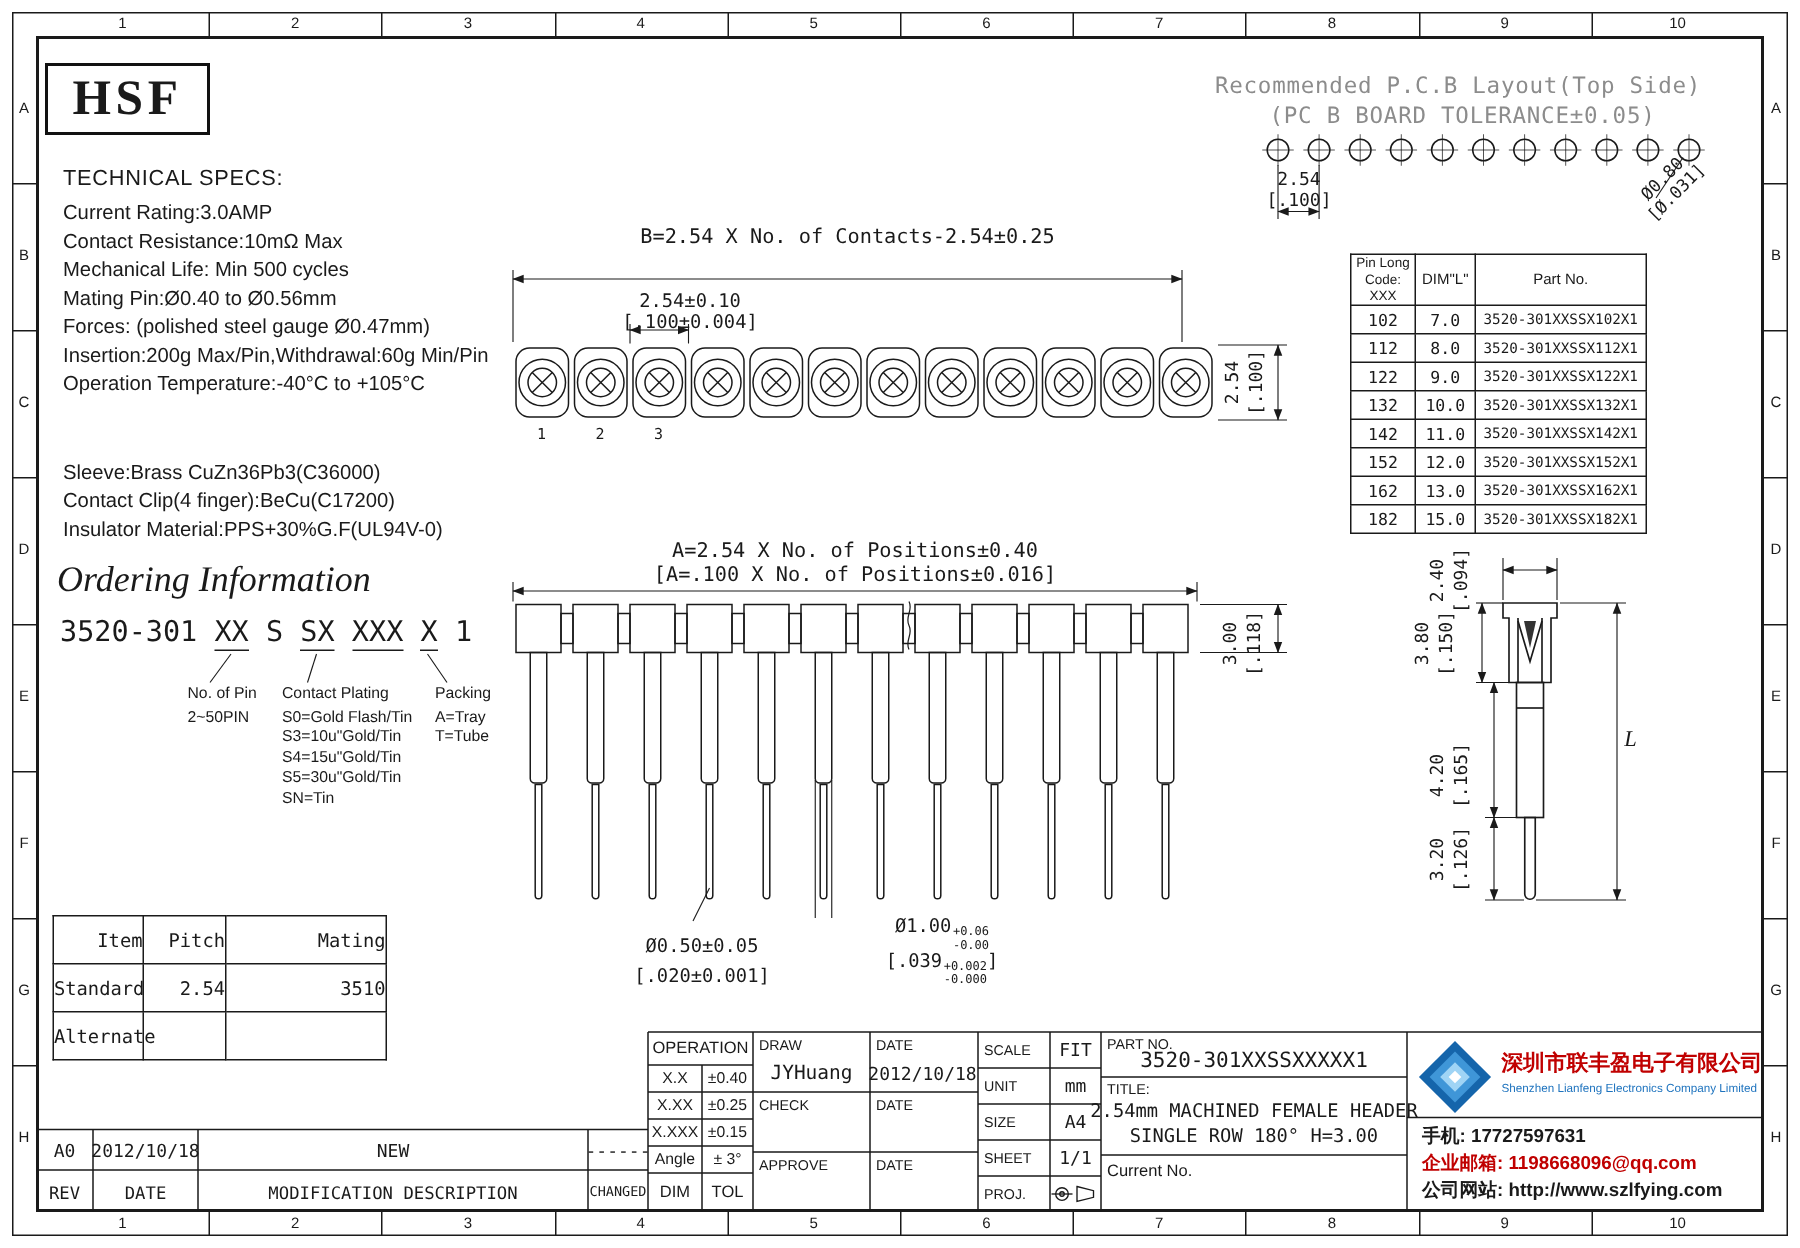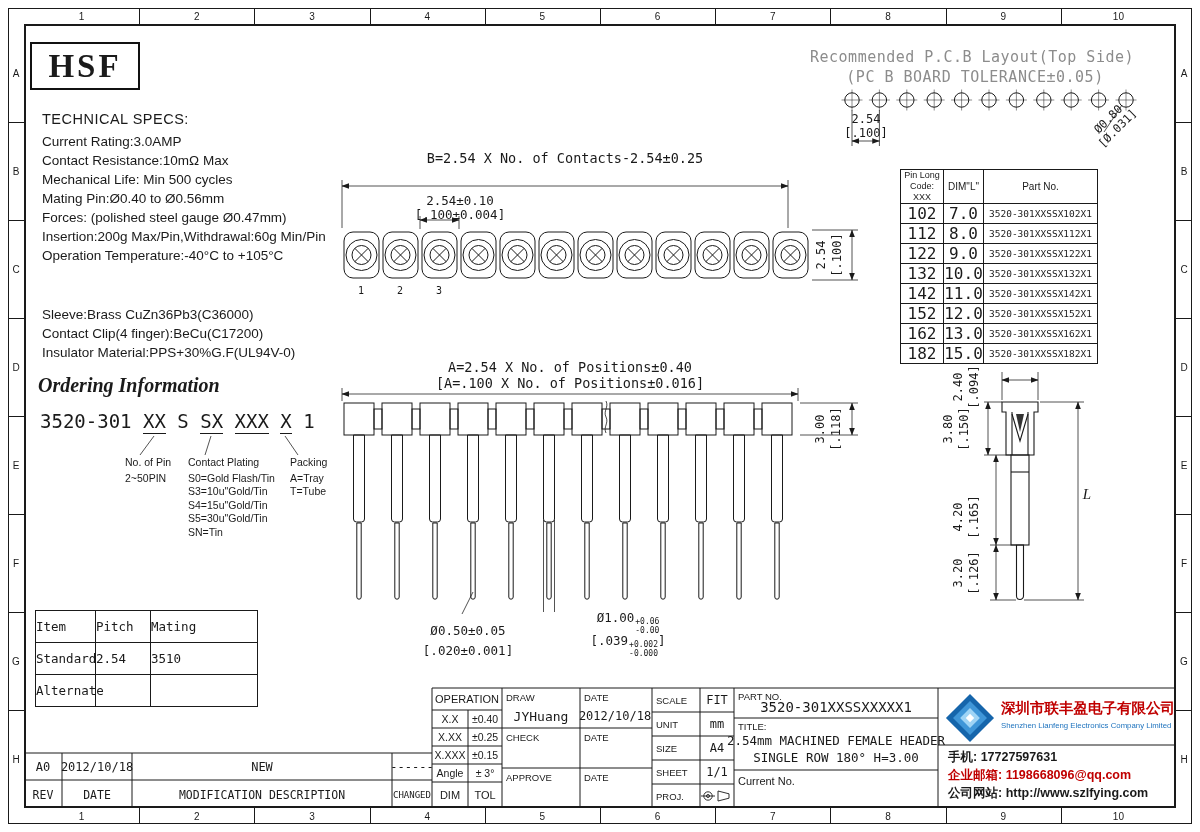--- a/index.html
+++ b/index.html
@@ -11,37 +11,37 @@
   .tick{position:absolute;background:#1a1a1a}
   .tick.v{width:1px;height:16px}
   .tick.h{width:16px;height:1px}
   #svg-layer{position:absolute;left:0;top:0;pointer-events:none}
   #svg-layer line,#svg-layer path,#svg-layer rect,#svg-layer circle{stroke:#1a1a1a;fill:none}
   #logo{position:absolute;left:30px;top:42px;width:110px;height:48px;border:2.5px solid #111;display:flex;align-items:center;justify-content:center;font-family:"Liberation Serif",serif;font-weight:bold;font-size:33px;letter-spacing:3px}
   .pcb-title{position:absolute;transform:translate(-50%,0);color:#8c8c8c;font-size:15px;white-space:nowrap;letter-spacing:.5px}
   #specs{position:absolute;left:42px;top:110px;font-family:"Liberation Sans",sans-serif;font-size:13.5px;line-height:19px}
   #specs .t{font-size:14.5px;margin-bottom:3px;letter-spacing:.5px}
   #materials{position:absolute;left:42px;top:305px;font-family:"Liberation Sans",sans-serif;font-size:13.5px;line-height:19px}
-  #ordering-title{position:absolute;left:38px;top:374px;font-family:"Liberation Serif",serif;font-style:italic;font-weight:bold;font-size:20px}
+  #ordering-title{position:absolute;left:38px;top:374px;font-family:"Liberation Serif",serif;font-style:italic;font-weight:normal;font-size:24px}
   #ordering-code{position:absolute;left:40px;top:410px;font-size:19px;white-space:pre}
   #ordering-code .u{border-bottom:1.5px solid #1a1a1a;padding-bottom:1px}
   .callout{position:absolute;top:456px;font-family:"Liberation Sans",sans-serif;font-size:10.5px;line-height:13.5px}
   .callout .co-title{margin-bottom:2px}
   .dim{position:absolute;transform:translate(-50%,-50%);font-size:12.5px;white-space:nowrap;text-align:center}
   .big{font-size:13.5px}
   .vdim{position:absolute;transform:translate(-50%,-50%) rotate(-90deg);font-size:12px;white-space:nowrap}
   .tolstack{display:inline-flex;flex-direction:column;font-size:8px;line-height:8.5px;text-align:left;vertical-align:-2px;margin-left:1px}
   #pin-table{position:absolute;left:900px;top:169px;width:197px;border-collapse:collapse;table-layout:fixed}
   #pin-table th,#pin-table td{border:1px solid #1a1a1a;text-align:center;padding:0;font-weight:normal}
   #pin-table th{font-family:"Liberation Sans",sans-serif;font-size:10px;height:26px}
   #pin-table th div{line-height:11px;font-size:9px}
-  #pin-table td{font-size:16px;height:19px}
+  #pin-table td{font-size:11px;height:19px}
   #pin-table td:last-child{font-size:9.5px}
   #mating-table{position:absolute;left:35px;top:610px;width:222px;border-collapse:collapse;table-layout:fixed}
-  #mating-table td{border:1px solid #1a1a1a;height:32px;text-align:left;font-size:12.5px;padding:0}
+  #mating-table td{border:1px solid #1a1a1a;height:32px;text-align:right;font-size:12.5px;padding:0}
   #op-table{position:absolute;left:432px;top:710px;width:70px;border-collapse:collapse;table-layout:fixed;font-family:"Liberation Sans",sans-serif}
   #op-table td{height:18px;font-size:10.5px;text-align:center;padding:0}
   .lbl{position:absolute;font-family:"Liberation Sans",sans-serif;font-size:9.5px;white-space:nowrap}
   .val{position:absolute;transform:translate(-50%,-50%);white-space:nowrap;font-size:12px}
   #company-name-cn{position:absolute;left:1001px;top:699px;font-family:"Liberation Sans",sans-serif;font-weight:bold;font-size:14.5px;color:#c00000;white-space:nowrap}
   #company-name-en{position:absolute;left:1001px;top:721px;font-family:"Liberation Sans",sans-serif;font-size:7.8px;color:#1e73be;white-space:nowrap}
   .contact{position:absolute;left:948px;font-family:"Liberation Sans",sans-serif;font-weight:bold;font-size:12.5px;white-space:nowrap}
 </style>
 </head>
 <body>

